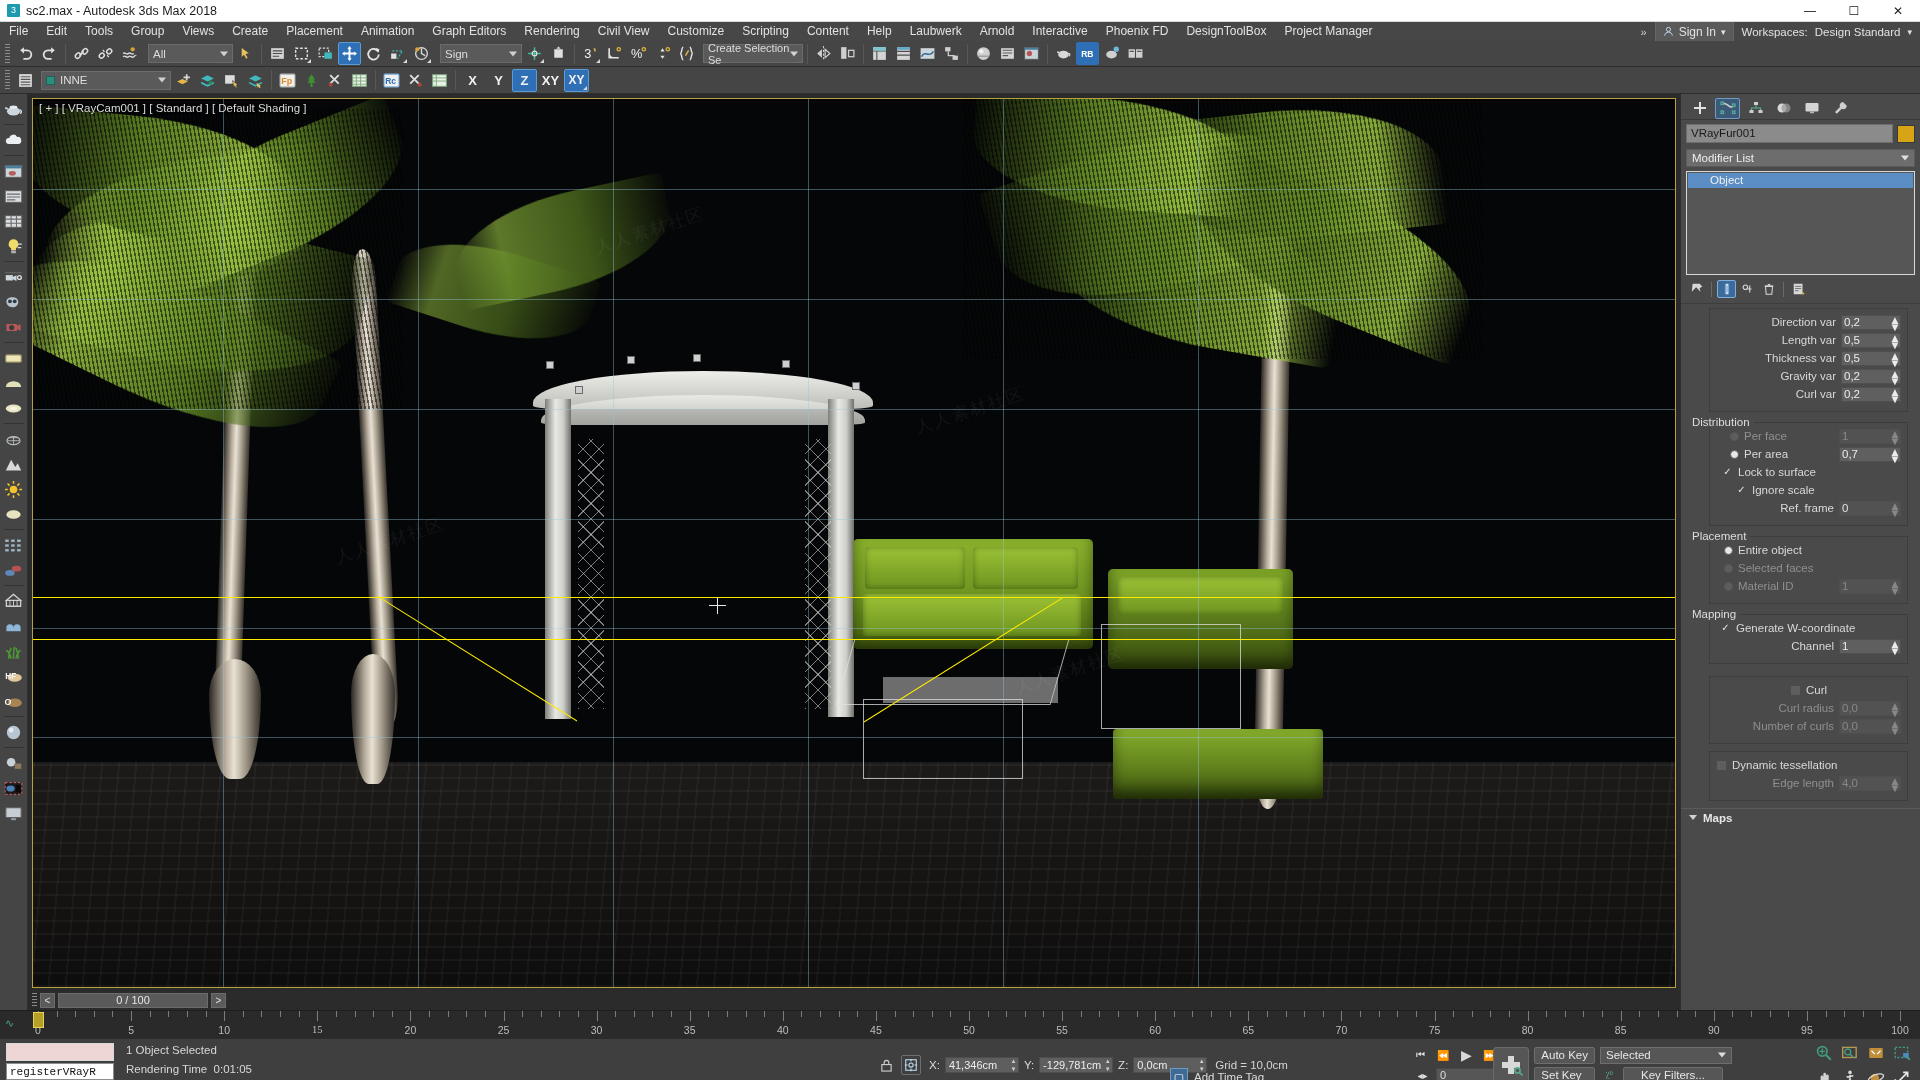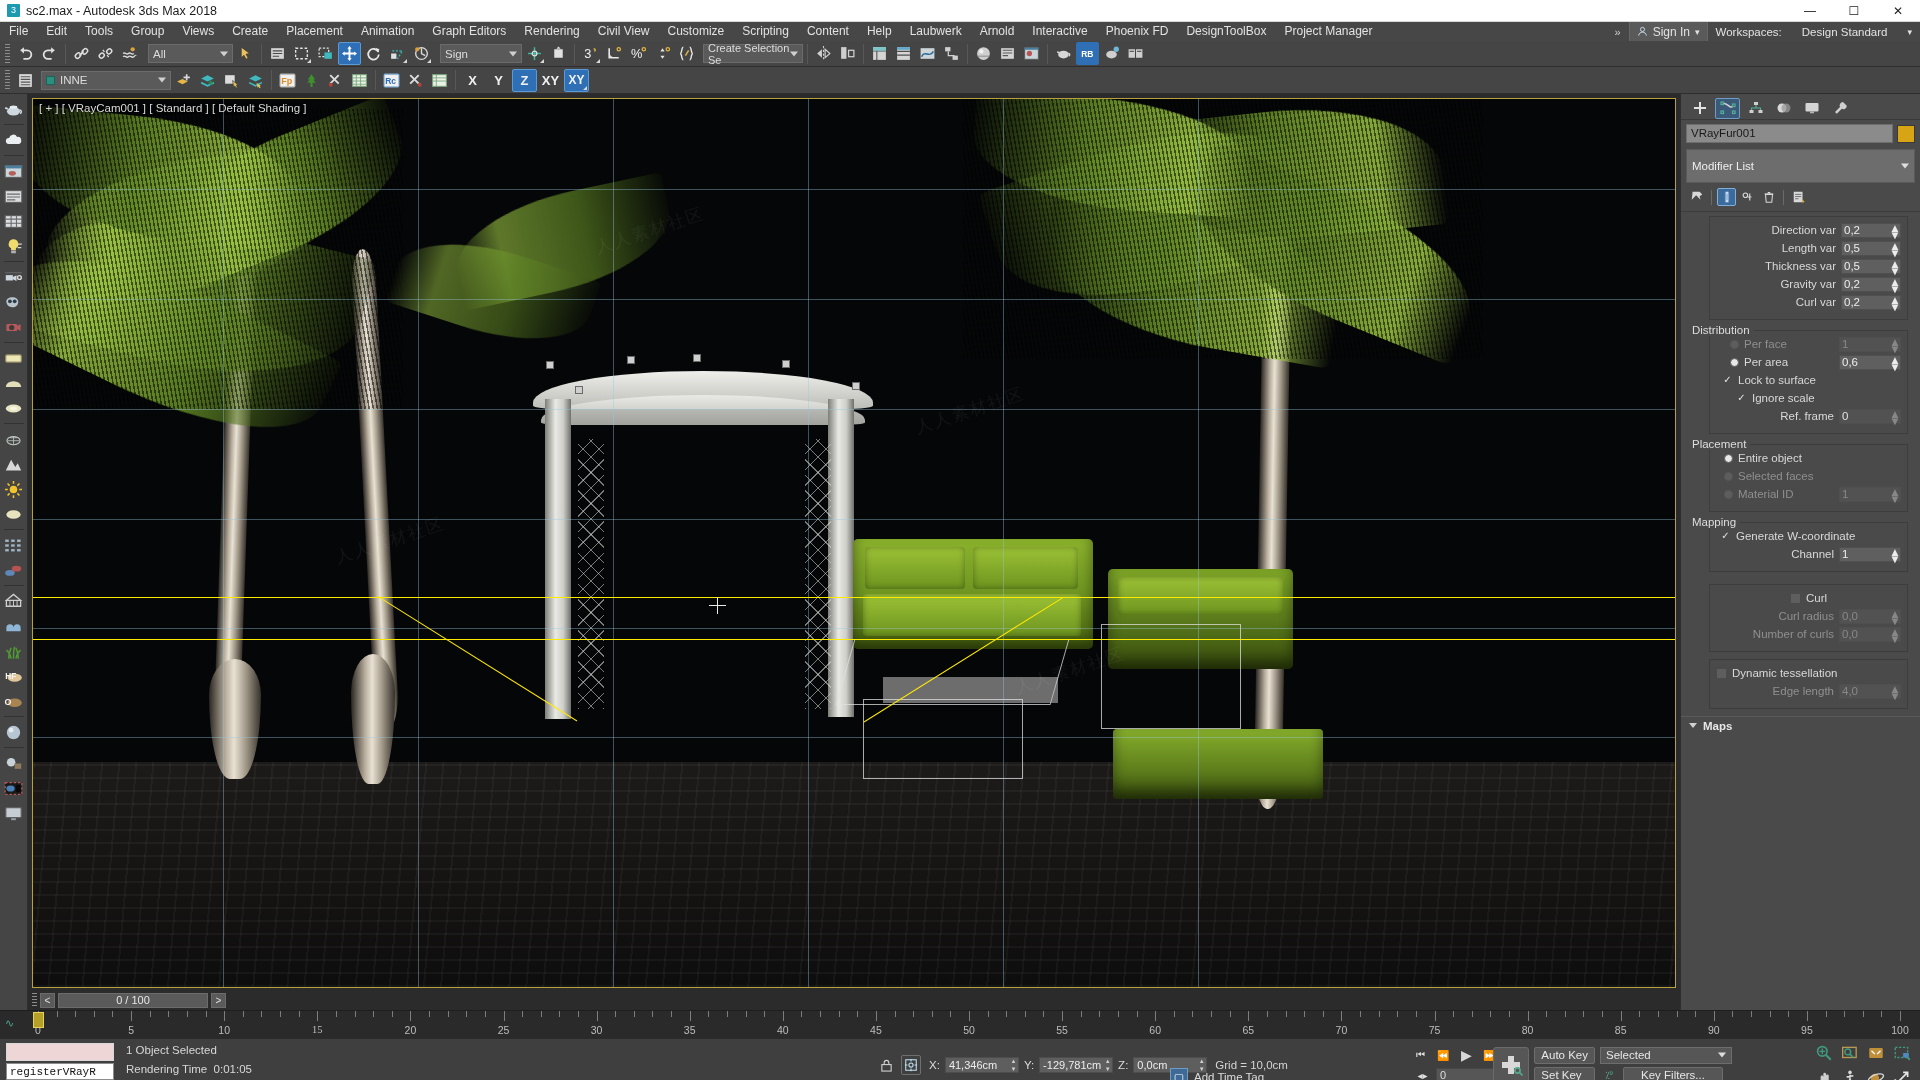--- a/index.html
+++ b/index.html
@@ -29,21 +29,21 @@
     height:19px; background:#474747; display:flex; align-items:center;
     font-size:12px; color:#e2e2e2; position:relative;
   }
   .menubar .mi{ padding:0 9px; height:19px; line-height:19px; white-space:nowrap; }
   .menu-right{ position:absolute; right:0; top:0; height:19px; display:flex; align-items:center; }
   .chev{ padding:0 8px; color:#cfcfcf; font-size:11px; }
   .signin{
     display:flex;align-items:center;gap:5px;background:#5a5a5a;
     height:19px;padding:0 7px;border-left:1px solid #666;border-right:1px solid #666;
   }
-  .ws{ padding:0 8px; display:flex; gap:20px; align-items:center; font-size:11.5px; }
+  .ws{ padding:0 8px; display:flex; gap:7px; align-items:center; font-size:11.5px; }
 
   
   .toolbar{
     background:#454545; display:flex; align-items:center; gap:1px;
     border-bottom:1px solid #2e2e2e; padding:0 2px;
   }
   .tb1{ height:26px; }
   .tb2{ height:27px; }
   .grip{
     width:5px;height:20px;margin:0 3px;
@@ -165,21 +165,21 @@
   .cptab{ width:25px;height:21px;display:flex;align-items:center;justify-content:center;
           border:1px solid transparent;border-radius:2px; }
   .cptab.sel{ background:#3c5a78;border-color:#6c9ec9; }
   .namerow{ display:flex;align-items:center;padding:4px 5px 3px 5px;gap:4px; }
   .nameinput{
     flex:1;height:19px;background:#8b8b8b;border:1px solid #6d6d6d;color:#1a1a1a;
     font-size:11.5px;padding:0 4px;line-height:17px;
   }
   .colorchip{ width:18px;height:18px;background:#d6a415;border:1px solid #3a3a3a; }
   .modlist{
-    margin:3px 5px 0 5px;height:34px;background:#6d6d6d;border:1px solid #5a5a5a;
+    margin:3px 5px 0 5px;height:18px;background:#6d6d6d;border:1px solid #5a5a5a;
     display:flex;align-items:center;padding:0 5px;font-size:11.5px;color:#eee;position:relative;text-align:right;
   }
   .modlist .arw{ position:absolute;right:5px;top:50%;transform:translateY(-50%);
     width:0;height:0;border-left:4px solid transparent;border-right:4px solid transparent;border-top:5px solid #e0e0e0;}
   .stack{
     margin:4px 5px 0 5px;height:104px;background:#565656;border:1px solid #d7d7d7;
     padding:1px;overflow:hidden;
   }
   .stack-item{ height:15px;line-height:15px;padding-left:22px;font-size:11.5px;color:#f0f0f0; }
   .stack-item.sel{ background:#5a8ec4; }
@@ -999,20 +999,23 @@
       <div class="namerow">
         <div class="nameinput">VRayFur001</div>
         <div class="colorchip"></div>
       </div>
 
       <div class="modlist">
         <span>Modifier List</span>
         <span class="arw"></span>
       </div>
 
+      <div class="stack">
+        <div class="stack-item sel">Object</div>
+      </div>
 
       <div class="stackbtns" id="stackbtns">
           <div class="sb">
             <svg width="14" height="14" viewBox="0 0 16 16">
               <path d="M11 2l3 3-3 2 1 4-5-5-5 5 1-9z" fill="#d8d8d8"></path>
             </svg>
           </div>
           <div class="sbsep"></div>
           <div class="sb sel">
             <svg width="14" height="14" viewBox="0 0 16 16">
@@ -1107,21 +1110,21 @@
               <div class="sp">
                   <span>▲</span>
                   <span>▼</span>
                 </div>
             </div>
           </div>
           <div class="lrow" style="justify-content:flex-start;padding-left:14px;">
             <div class="radio on"></div>
             <div class="plab">Per area</div>
             <div class="spin" style="margin-left:auto;width:62px;">
-              <span>0,6</span>
+              <span>0,7</span>
               <div class="sp">
                   <span>▲</span>
                   <span>▼</span>
                 </div>
             </div>
           </div>
           <div class="lrow" style="justify-content:flex-start;padding-left:6px;">
             <div class="chk">✓</div>
             <div class="plab">Lock to surface</div>
           </div>

